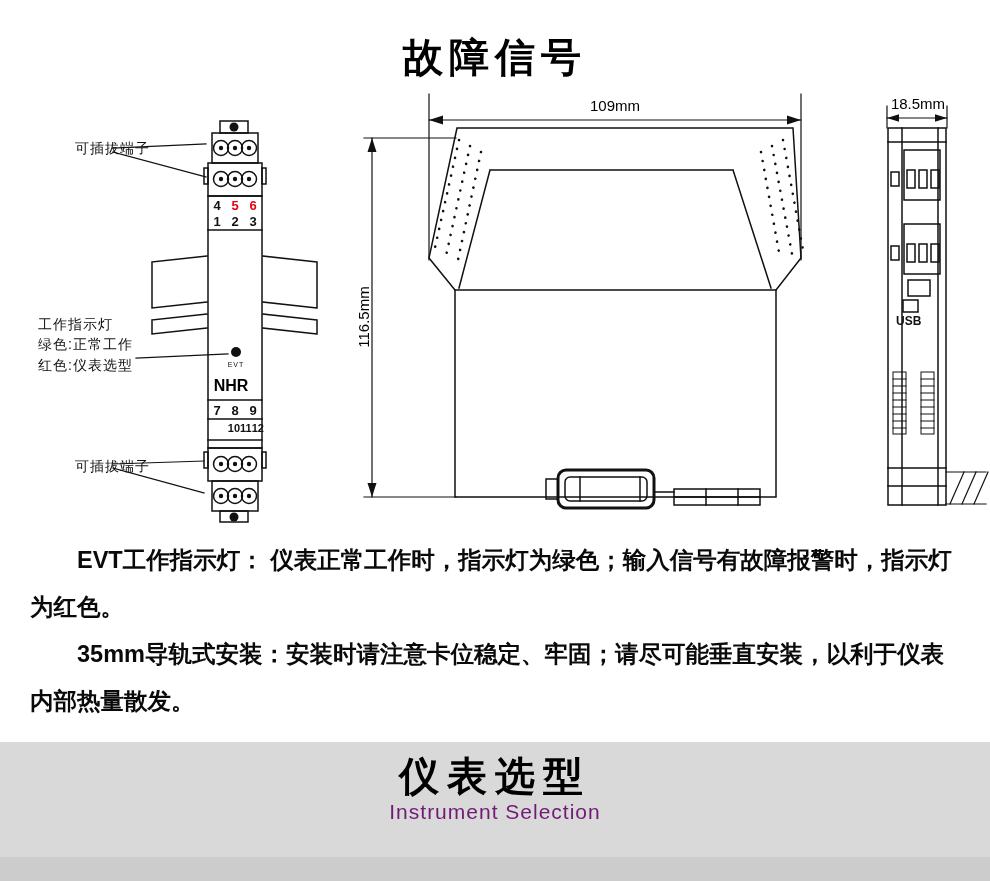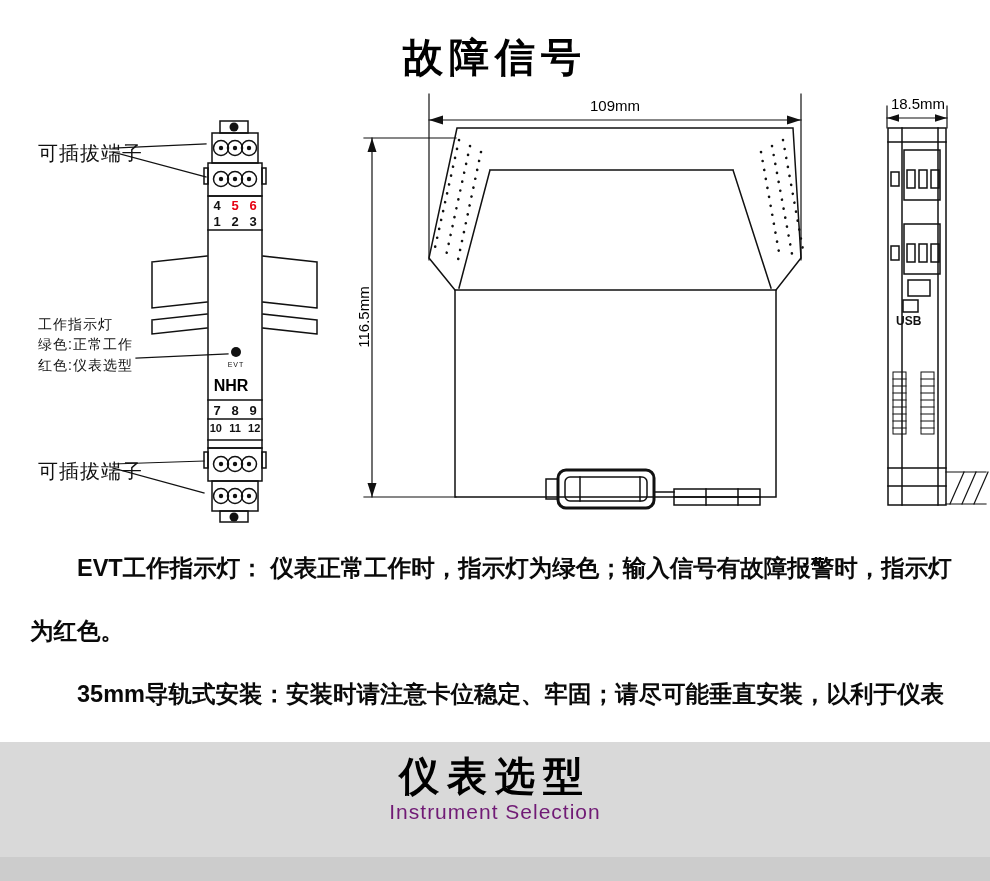--- a/index.html
+++ b/index.html
@@ -3,32 +3,32 @@
 <meta charset="utf-8">
 <style>
   html,body{margin:0;padding:0;background:#fff;}
   .page{
     position:relative;width:990px;height:881px;background:#ffffff;overflow:hidden;
     font-family:"Liberation Sans","DejaVu Sans",sans-serif;color:#111;
   }
   .abs{position:absolute;}
   .page-title{top:30px;left:0;width:990px;text-align:center;font-size:40px;font-weight:800;letter-spacing:6px;color:#000;}
   svg.linework{position:absolute;left:0;top:0;width:990px;height:881px;}
-  .lbl{font-size:20px;color:#111;letter-spacing:1px;white-space:nowrap;}
+  .lbl{font-size:14px;color:#111;letter-spacing:1px;white-space:nowrap;margin-left:37px;}
   .lbl-multi div{font-size:14px;line-height:1.45;letter-spacing:1px;white-space:nowrap;}
   .dim{font-size:15px;color:#000;text-align:center;}
   .dim-v{transform:rotate(-90deg);transform-origin:center center;}
   .nums{display:flex;justify-content:space-around;font-weight:700;font-size:13px;color:#111;}
-  .nums-sm{font-size:11px;}
+  .nums-sm{font-size:11px;justify-content:flex-end;}
   .red{color:#e60012;}
   .evt{font-size:7px;letter-spacing:1px;text-align:center;color:#111;}
   .logo{text-align:center;font-size:16px;font-weight:900;letter-spacing:0;color:#000;}
   .usb{font-size:12px;font-weight:600;color:#111;}
   .paras{top:537px;left:30px;width:932px;}
-  .paras p{margin:0;text-indent:2em;font-size:23.5px;line-height:63px;font-weight:600;color:#0a0a0a;}
+  .paras p{margin:0;text-indent:2em;font-size:23.5px;line-height:47px;font-weight:600;color:#0a0a0a;}
   .banner{top:742px;left:0;width:990px;height:139px;background:#d9d9d9;text-align:center;}
   .banner-title{padding-top:12px;font-size:40px;font-weight:800;letter-spacing:8px;color:#000;line-height:1.1;}
   .banner-sub{font-size:21px;color:#701a75;letter-spacing:1px;margin-top:2px;}
   .banner-strip{position:absolute;bottom:0;left:0;width:100%;height:24px;background:#cccccc;}
 </style>
 </head>
 <body>
 
 <div class="page">
 

